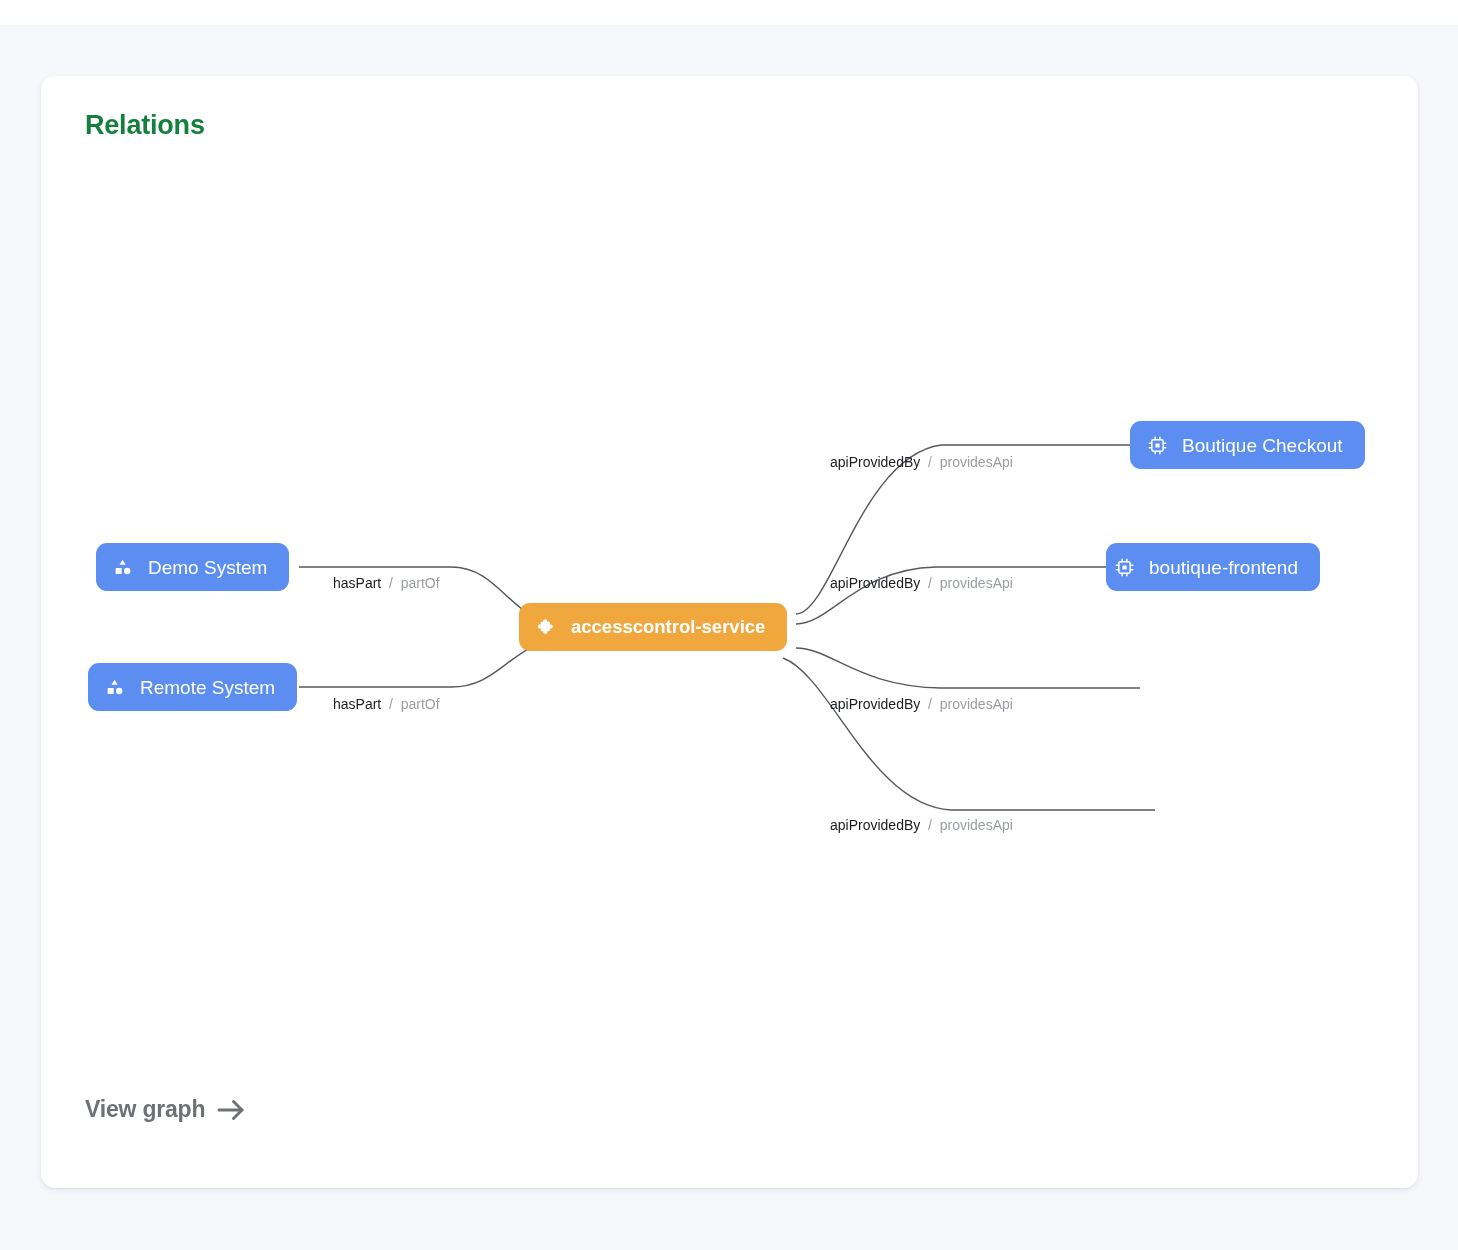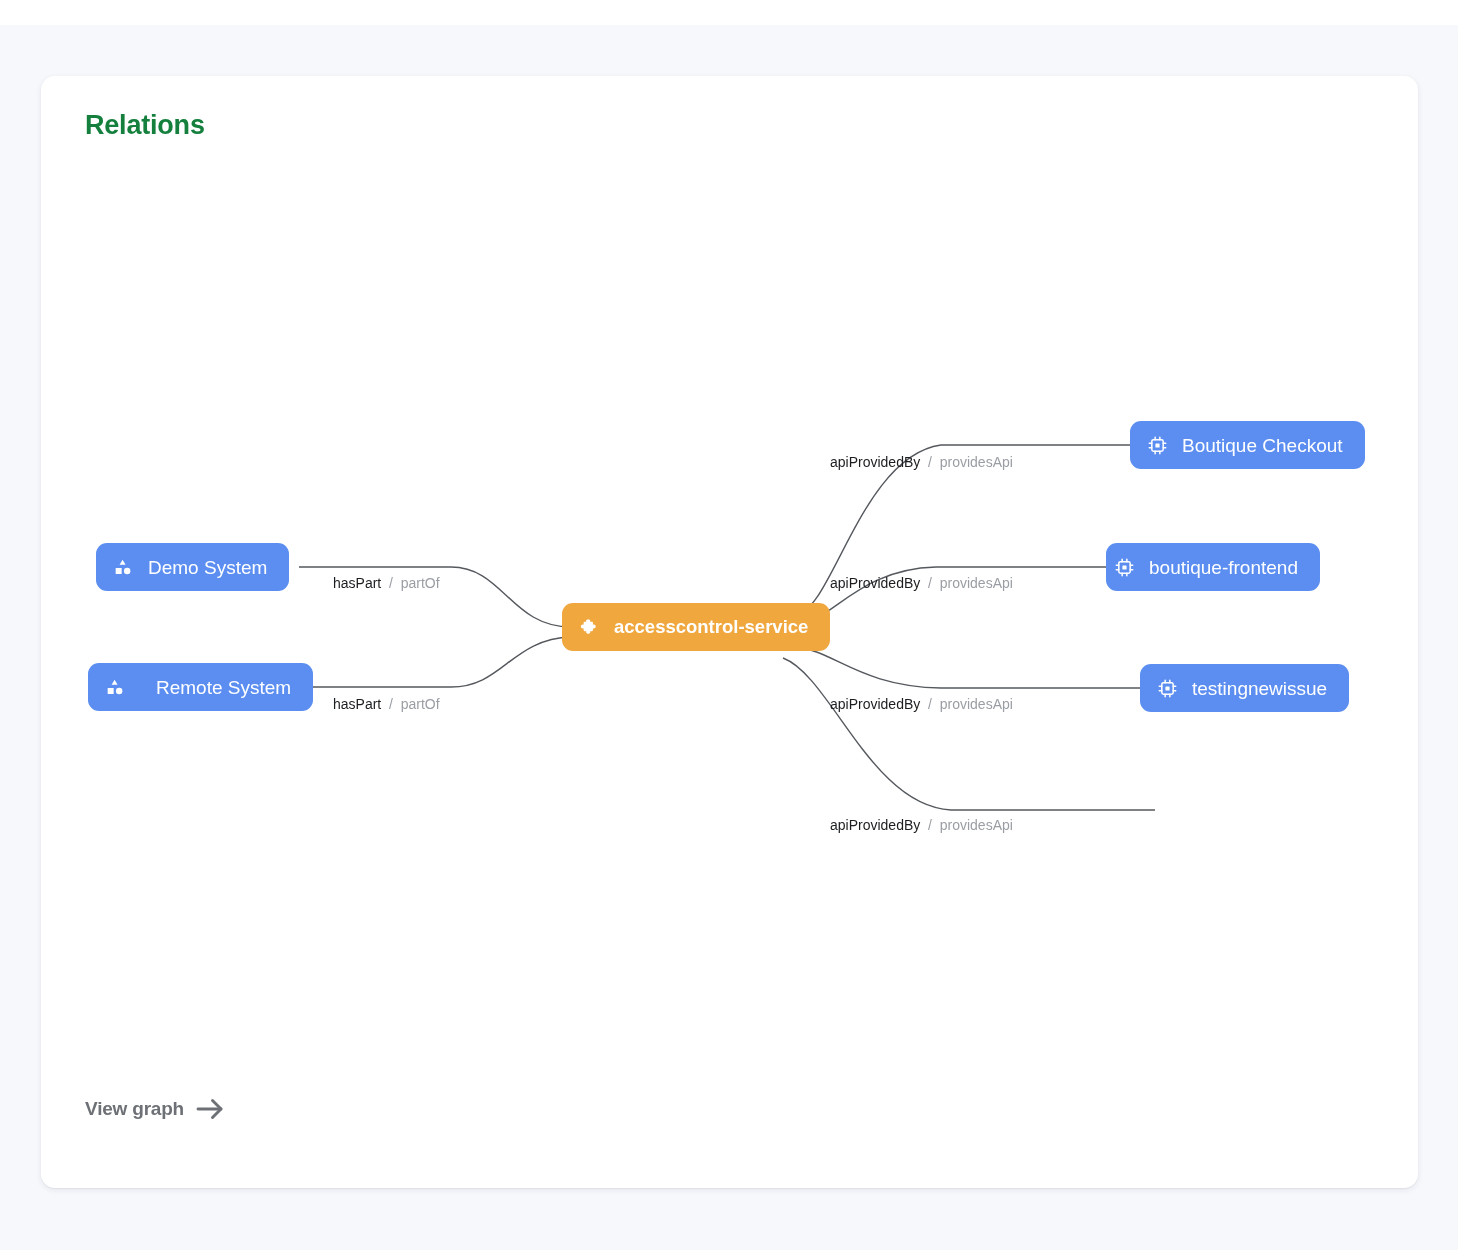--- a/index.html
+++ b/index.html
@@ -75,21 +75,20 @@
     padding: 0 22px 0 16px;
     border-radius: 11px;
     color: #ffffff;
     white-space: nowrap;
   }
   .node-entity {
     background: #5b8ef0;
   }
   .node-focus {
     background: #efa73e;
-    margin-left: 43px;
   }
   .node-icon {
     display: flex;
     align-items: center;
     justify-content: center;
     width: 22px;
     height: 22px;
     flex: 0 0 22px;
     margin-right: 14px;
   }
@@ -116,21 +115,21 @@
   .edge-label .inverse {
     color: #9a9ea4;
   }
   #view-graph {
     position: absolute;
     left: 44px;
     top: 1020px;
     display: flex;
     align-items: center;
     gap: 11px;
-    font-size: 19px;
+    font-size: 23px;
     font-weight: bold;
     color: #6d7176;
     letter-spacing: -0.2px;
     cursor: pointer;
     text-decoration: none;
   }
   #view-graph .arrow {
     display: inline-flex;
     align-items: center;
   }
@@ -166,21 +165,21 @@
         <span class="node-icon">
           <svg width="20" height="20" viewBox="0 0 24 24" fill="#ffffff" aria-hidden="true">
             <path d="M11.5 3.2 L15.1 9.4 H7.9 Z"></path>
             <rect x="3.2" y="13.1" width="7.2" height="7.2" rx="0.6"></rect>
             <circle cx="17" cy="16.7" r="3.9"></circle>
           </svg>
         </span>
         <span class="node-label">Demo System</span>
       </div>
 
-      <div class="node node-entity" style="left:47px; top:587px;gap:16px;">
+      <div class="node node-entity" style="left:47px; top:587px;">
         <span class="node-icon">
           <svg width="20" height="20" viewBox="0 0 24 24" fill="#ffffff" aria-hidden="true">
             <path d="M11.5 3.2 L15.1 9.4 H7.9 Z"></path>
             <rect x="3.2" y="13.1" width="7.2" height="7.2" rx="0.6"></rect>
             <circle cx="17" cy="16.7" r="3.9"></circle>
           </svg>
         </span>
         <span class="node-label">Remote System</span>
       </div>
 
@@ -208,30 +207,20 @@
         <span class="node-icon">
           <svg width="21" height="21" viewBox="0 0 24 24" fill="none" stroke="#ffffff" stroke-width="1.7" aria-hidden="true">
             <rect x="5.5" y="5.5" width="13" height="13" rx="2"></rect>
             <rect x="9.6" y="9.6" width="4.8" height="4.8" rx="0.8" fill="#ffffff" stroke="none"></rect>
             <path d="M9.3 2.6v2.9M14.7 2.6v2.9M9.3 18.5v2.9M14.7 18.5v2.9M2.6 9.3h2.9M2.6 14.7h2.9M18.5 9.3h2.9M18.5 14.7h2.9" stroke-linecap="round"></path>
           </svg>
         </span>
         <span class="node-label">boutique-frontend</span>
       </div>
 
-      <div class="node node-entity" style="left:1099px; top:588px;">
-        <span class="node-icon">
-          <svg width="21" height="21" viewBox="0 0 24 24" fill="none" stroke="#ffffff" stroke-width="1.7" aria-hidden="true">
-            <rect x="5.5" y="5.5" width="13" height="13" rx="2"></rect>
-            <rect x="9.6" y="9.6" width="4.8" height="4.8" rx="0.8" fill="#ffffff" stroke="none"></rect>
-            <path d="M9.3 2.6v2.9M14.7 2.6v2.9M9.3 18.5v2.9M14.7 18.5v2.9M2.6 9.3h2.9M2.6 14.7h2.9M18.5 9.3h2.9M18.5 14.7h2.9" stroke-linecap="round"></path>
-          </svg>
-        </span>
-        <span class="node-label">testingnewissue</span>
-      </div>
 
 
       <div class="edge-label" style="left:292px; top:500px;">
         <span>hasPart</span>
         <span class="sep" style="white-space: pre;"> / </span>
         <span class="inverse">partOf</span>
       </div>
 
       <div class="edge-label" style="left:292px; top:621px;">
         <span>hasPart</span>

